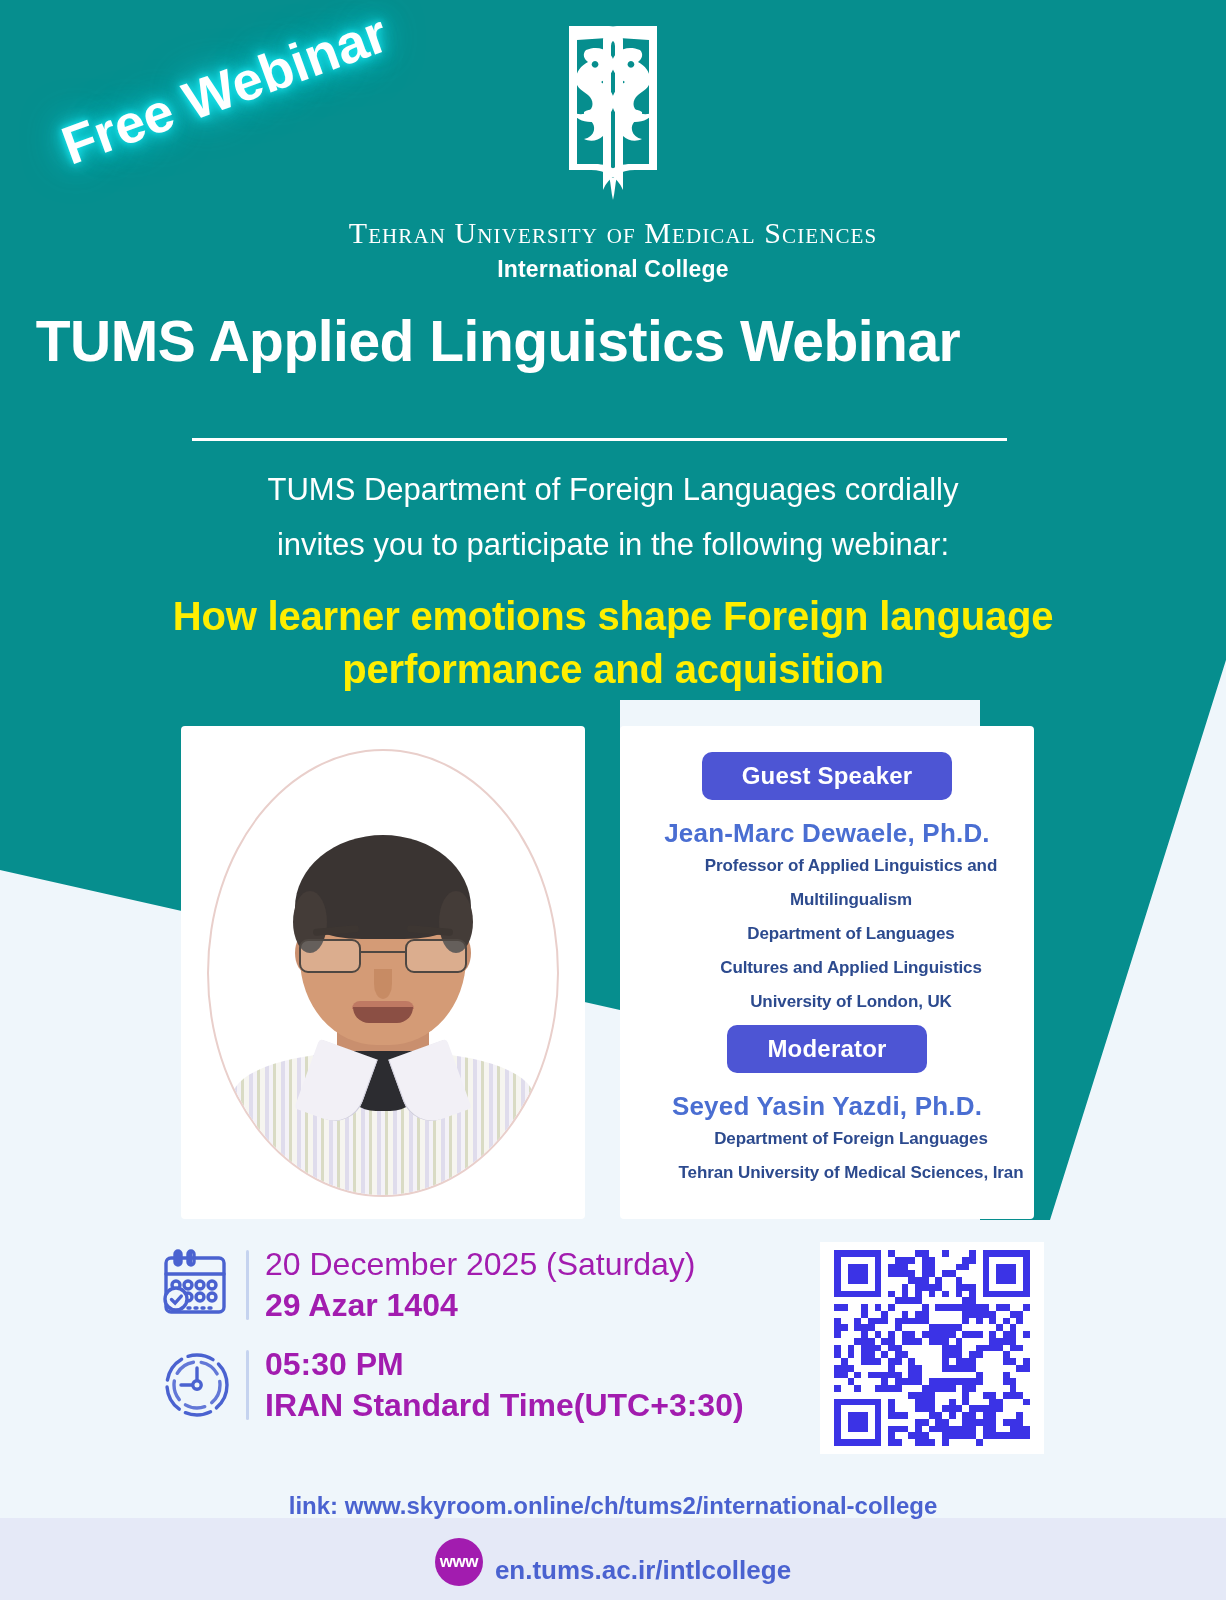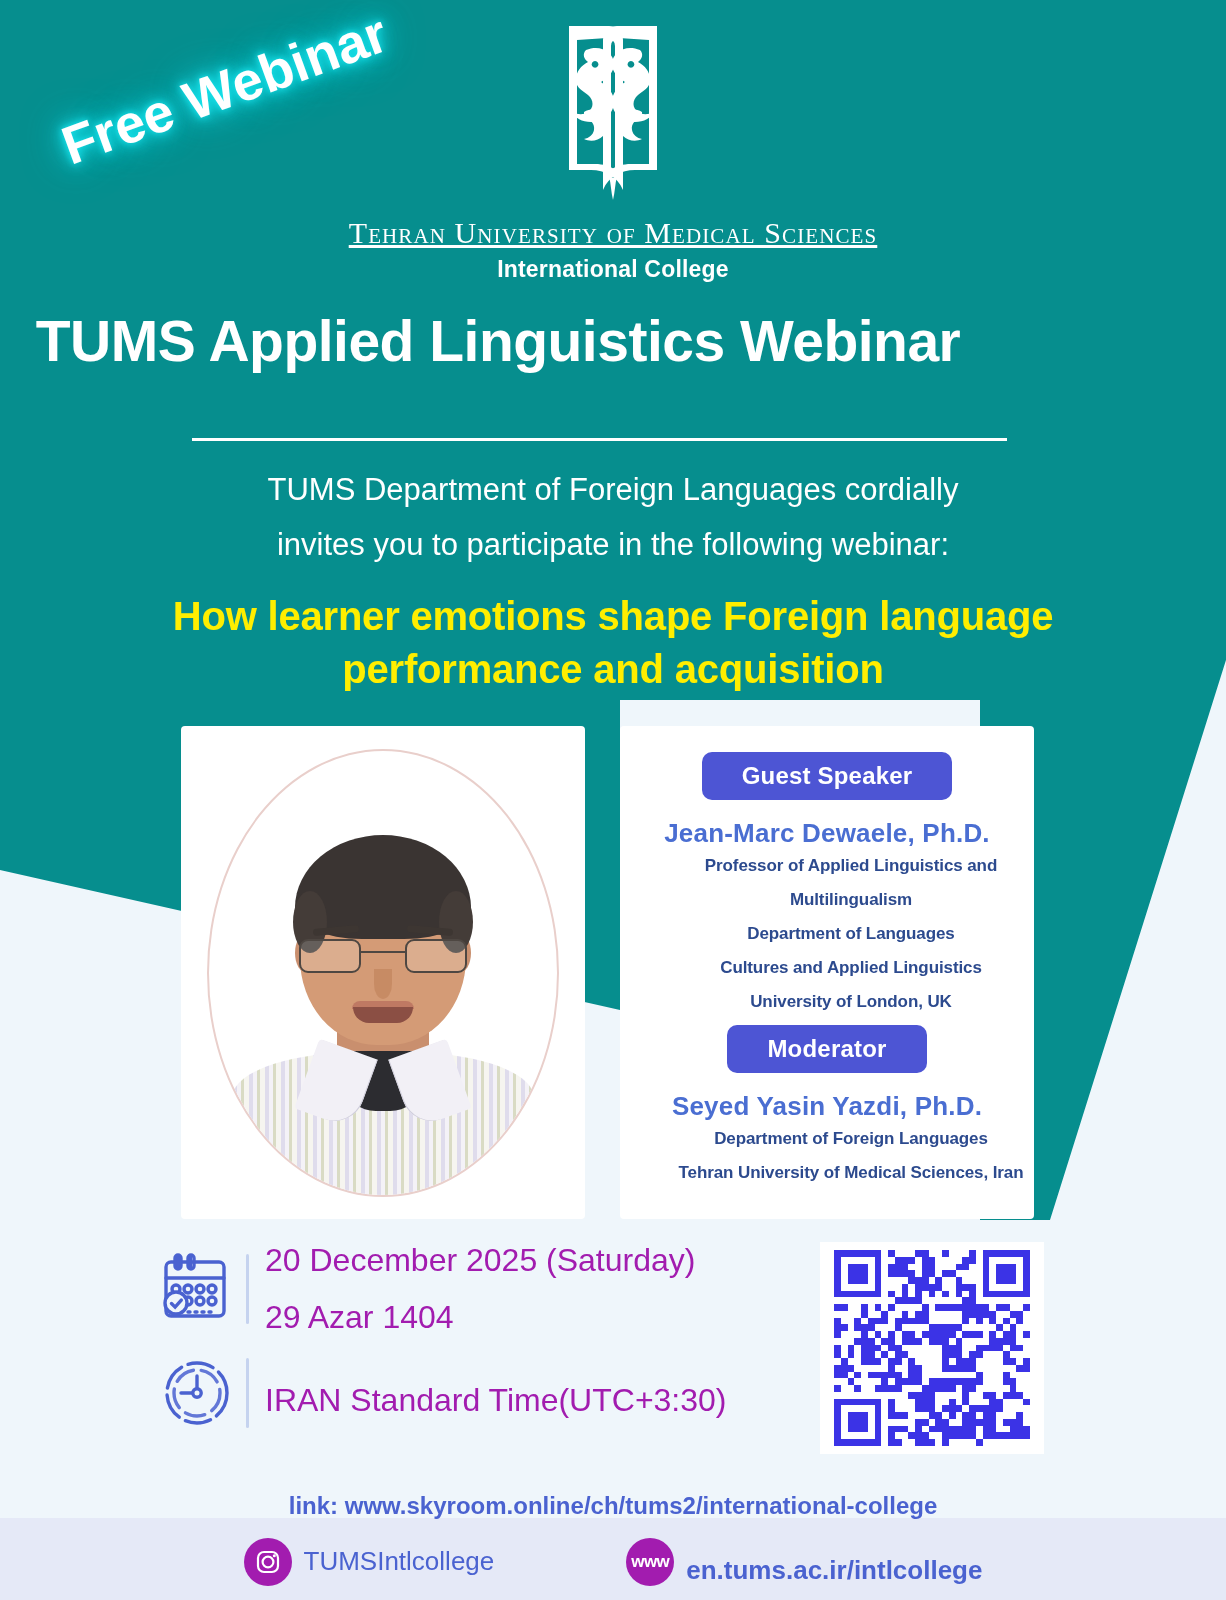--- a/index.html
+++ b/index.html
@@ -65,21 +65,20 @@
   }
   .logo-mark { display:inline-block; }
   .uni-name {
     margin-top:8px;
     color:#ffffff;
     font-family:"Liberation Serif", serif;
     font-size:30px;
     font-variant:small-caps;
     letter-spacing:1.1px;
     white-space:nowrap;
-    text-decoration:underline;
   }
   .college-name {
     margin-top:6px;
     color:#ffffff;
     font-size:23px;
     font-weight:bold;
     letter-spacing:.2px;
   }
 
   
@@ -197,21 +196,21 @@
     padding-left:48px;
   }
 
   
   .dt-block { position:absolute; left:152px; top:1240px; z-index:5; }
   .dt-row { display:flex; align-items:center; gap:0px; margin-bottom:10px; }
   .dt-icon { width:90px; height:90px; flex:0 0 90px; display:flex; align-items:center; justify-content:center; }
   .dt-sep { width:3px; height:70px; background:#c5d3ef; margin:0 16px 0 4px; border-radius:2px; }
   .dt-lines { color:#a21caf; }
   .dt-l1 { font-size:32px; line-height:1.28; font-weight:400; }
-  .dt-l2 { font-size:32px; line-height:1.28; font-weight:400;margin-top:16px; }
+  .dt-l2 { font-size:32px; line-height:1.28; font-weight:700; }
   .dt-l1.bold { font-weight:bold; }
 
   
   .qr-card {
     position:absolute; left:820px; top:1242px;
     width:224px; height:212px;
     background:#ffffff;
     z-index:5;
     display:flex; align-items:center; justify-content:center;
   }
@@ -379,20 +378,21 @@
         <svg width="82" height="82" viewBox="0 0 82 82" fill="none" stroke="#4a62d0" stroke-width="3.4" stroke-linecap="round">
           <circle cx="41" cy="41" r="30" stroke-dasharray="26 7"></circle>
           <circle cx="41" cy="41" r="23" stroke-dasharray="20 8" opacity=".85"></circle>
           <path d="M41 41 V24"></path>
           <path d="M41 41 H25"></path>
           <circle cx="41" cy="41" r="4.2" fill="#eff6fb"></circle>
         </svg>
       </div>
       <div class="dt-sep"></div>
       <div class="dt-lines">
+        <div class="dt-l1 bold">05:30 PM</div>
         <div class="dt-l2">IRAN Standard Time(UTC+3:30)</div>
       </div>
     </div>
 
   </div>
 
   <div class="qr-card">
     <div class="qr-grid" id="qr">
         <i class="on"></i>
         <i class="on"></i>
@@ -1234,29 +1234,19 @@
         <i></i>
         <i></i>
         <i></i>
         <i></i>
       </div>
   </div>
 
   <div class="link-line">link: www.skyroom.online/ch/tums2/international-college</div>
 
   <div class="social-bar">
-    <div class="social-item">
-      <div class="social-circle">
-        <svg width="30" height="30" viewBox="0 0 30 30" fill="none" stroke="#ffffff" stroke-width="2.2">
-          <rect x="5" y="5" width="20" height="20" rx="6"></rect>
-          <circle cx="15" cy="15" r="5.4"></circle>
-          <circle cx="21.3" cy="8.8" r="1.5" fill="#ffffff" stroke="none"></circle>
-        </svg>
-      </div>
-      <div class="social-text">TUMSIntlcollege</div>
-    </div>
     <div class="social-item">
       <div class="social-circle www">www</div>
       <div class="social-text b">en.tums.ac.ir/intlcollege</div>
     </div>
   </div>
 
 </div>
 
 </body></html>

